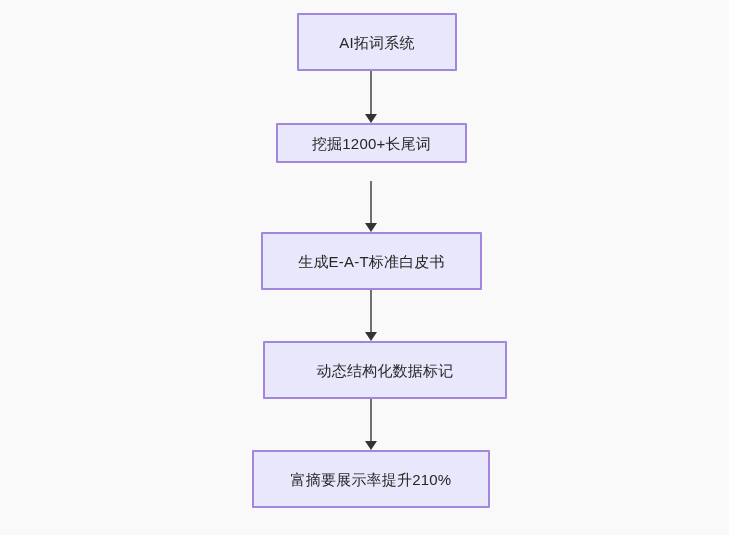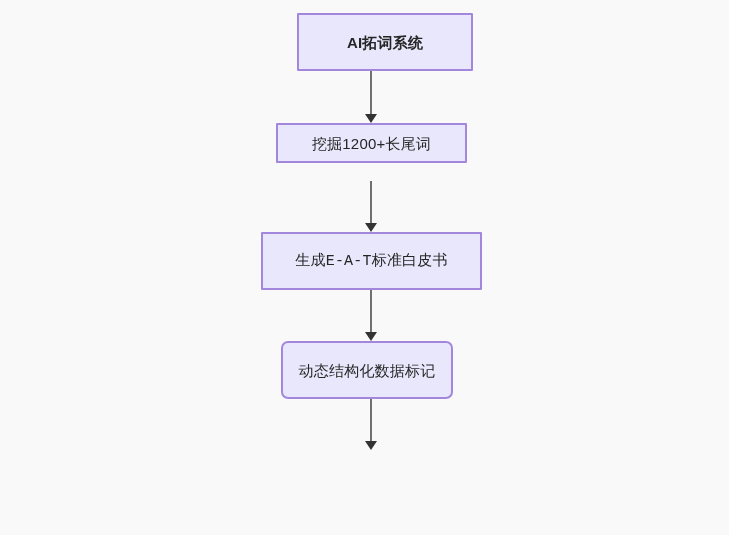--- a/index.html
+++ b/index.html
@@ -70,18 +70,19 @@
   </div>
   <div class="edge" style="left: 362px; top: 290px; height: 51px;">
     <div class="shaft" style="height: 43px;"></div>
     <div class="head" style="top: 42px;"></div>
   </div>
   <div class="edge" style="left: 362px; top: 399px; height: 51px;">
     <div class="shaft" style="height: 43px;"></div>
     <div class="head" style="top: 42px;"></div>
   </div>
 
-  <div class="node" style="left: 297px; top: 13px; width: 176px; height: 58px; font-weight: bold;">AI拓词系统</div>
+  <div class="node" style="left: 297px; top: 13px; width: 160px; height: 58px;">AI拓词系统</div>
   <div class="node" style="left: 276px; top: 123px; width: 191px; height: 40px;">挖掘1200+长尾词</div>
-  <div class="node" style="left: 261px; top: 232px; width: 221px; height: 58px; font-family: Liberation Mono, monospace;">生成E-A-T标准白皮书</div>
-  <div class="node" style="left: 281px; top: 341px; width: 172px; height: 58px; border-radius: 7px;">动态结构化数据标记</div>
+  <div class="node" style="left: 261px; top: 232px; width: 221px; height: 58px;">生成E-A-T标准白皮书</div>
+  <div class="node" style="left: 263px; top: 341px; width: 244px; height: 58px;">动态结构化数据标记</div>
+  <div class="node" style="left: 252px; top: 450px; width: 238px; height: 58px;">富摘要展示率提升210%</div>
 
 </div>
 
 </body></html>

